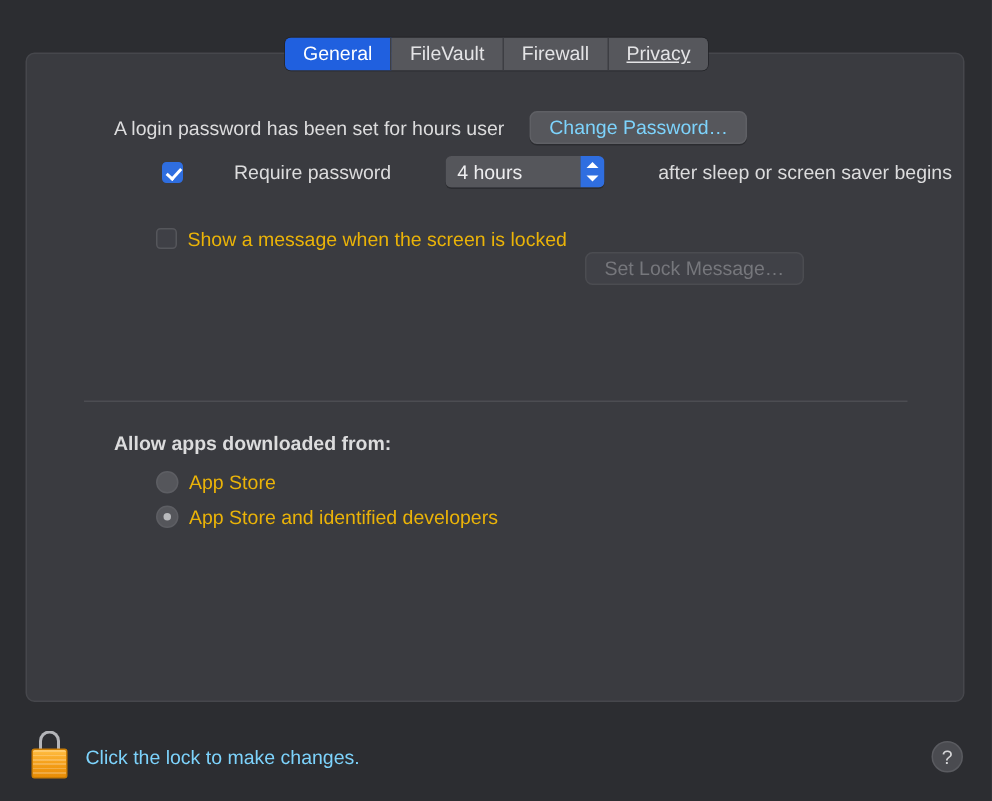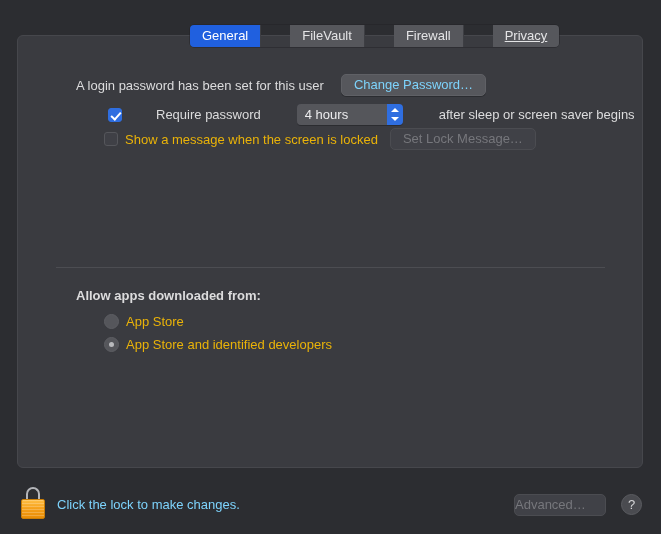--- a/index.html
+++ b/index.html
@@ -22,21 +22,20 @@
   .tabbar {
     position: absolute;
     left: 190px;
     top: 25px;
     height: 22px;
     display: flex;
     border-radius: 4px;
     overflow: hidden;
     box-shadow: 0 0 0 0.5px #222327;
     z-index: 5;
-    gap: 29px;
   }
   .tab {
     padding: 0 12px;
     height: 22px;
     line-height: 22px;
     font-size: 13px;
     color: #e4e4e6;
     background: #56575c;
     border-right: 1px solid #3d3e43;
     text-align: center;
@@ -90,20 +89,21 @@
     font-family: "Liberation Sans", sans-serif;
     box-sizing: border-box;
     white-space: nowrap;
     box-shadow: 0 1px 0 rgba(0,0,0,0.25);
   }
   .btn.disabled {
     background: #404147;
     color: #76777c;
     border-color: #4b4c51;
     box-shadow: none;
+    margin-top: 40px;
   }
 
   
   .cb {
     width: 14px;
     height: 14px;
     border-radius: 3px;
     box-sizing: border-box;
     position: relative;
     flex: 0 0 auto;
@@ -299,21 +299,21 @@
 <div class="tabbar">
   <div class="tab selected">General</div>
   <div class="tab">FileVault</div>
   <div class="tab">Firewall</div>
   <div class="tab">Privacy</div>
 </div>
 
 <div class="panel">
 
   <div class="row r-pwd-set">
-    <span class="label">A login password has been set for this user</span>
+    <span class="label">A login password has been set for hours user</span>
     <button class="btn" style="margin-left:17px;">Change Password…</button>
   </div>
 
   <div class="row r-require">
     <span class="cb on"></span>
     <span class="label">Require password</span>
     <span class="popup">
       <span class="pv">4 hours</span>
       <span class="parrow"></span>
     </span>

